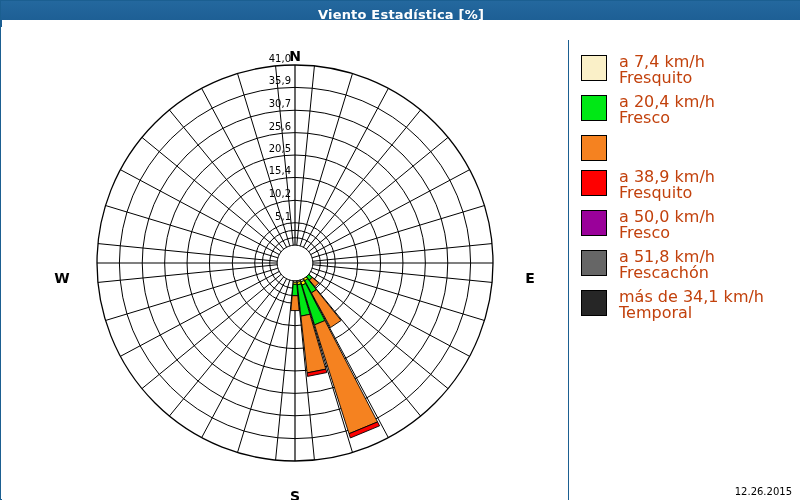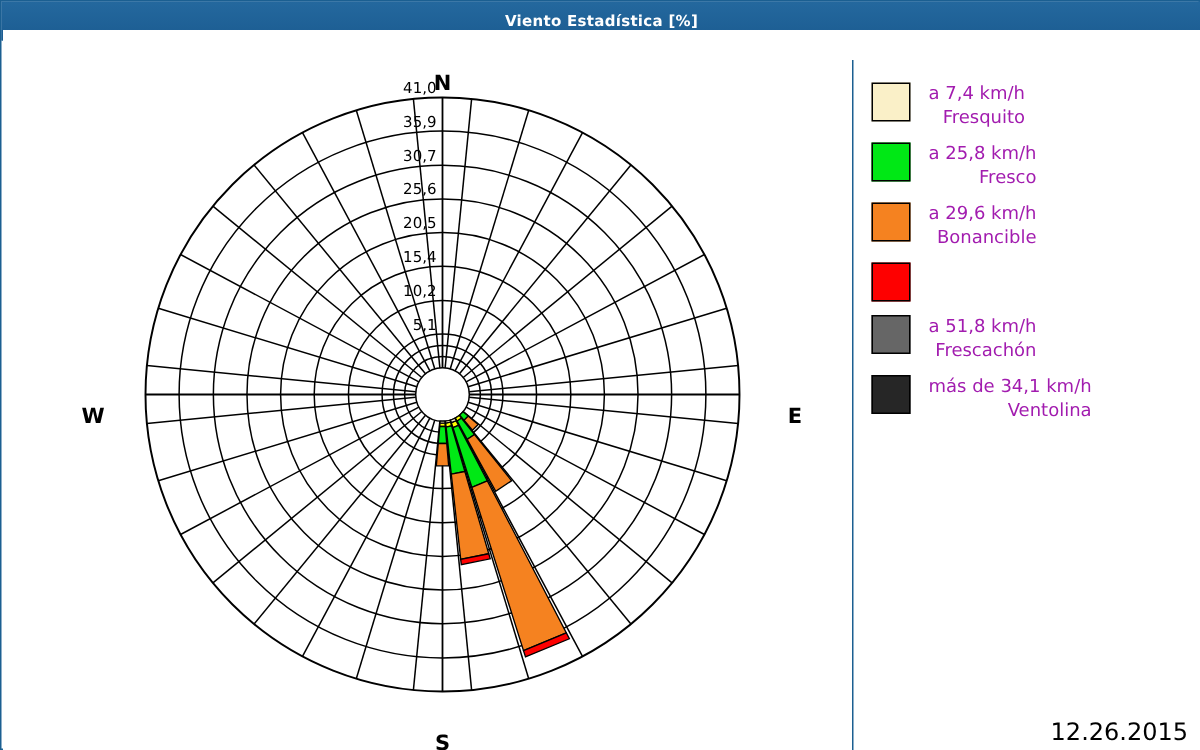--- a/index.html
+++ b/index.html
@@ -15,21 +15,21 @@
     box-sizing:border-box;
     border:1px solid #1b5f91;
     background:#ffffff;
   }
   
   #titlebar{
     position:absolute;left:0;top:0;width:800px;height:26px;
     background:#1e6298;
     background-image:linear-gradient(180deg,#24689e 0%,#1b5c91 100%);
     color:#ffffff;
-    font-size:10px;font-weight:bold;
+    font-size:13px;font-weight:bold;
     display:flex;align-items:center;justify-content:center;
     letter-spacing:.2px;
   }
   
   #plotarea{
     position:absolute;left:1px;top:19px;width:798px;height:480px;
     background:#ffffff;
   }
   #rose-wrap{
     position:absolute;left:0;top:0;width:560px;height:470px;
@@ -57,30 +57,29 @@
   }
   .swatch{
     width:26px;height:26px;
     border:1px solid #000000;
     box-sizing:border-box;
     flex:0 0 auto;
     margin-top:1px;
   }
   .legend-text{
     margin-left:12px;
-    font-size:12px;line-height:16px;color:#a21caf;
+    font-size:16px;line-height:16px;color:#c2410c;
     white-space:nowrap;
-    text-align:right;
   }
   .legend-text .l1{display:block;}
   .legend-text .l2{display:block;}
   
   #datestamp{
     position:absolute;right:8px;bottom:3px;
-    font-size:16px;color:#000000;
+    font-size:10px;color:#000000;
   }
   
   text.rtick{
     font-family:"DejaVu Sans","Liberation Sans",sans-serif;
     font-size:10px;fill:#000000;
   }
 </style>
 </head>
 <body>
 
@@ -192,46 +191,53 @@
           <div class="legend-row">
             <div class="swatch" style="background: rgb(250, 240, 200);"></div>
             <div class="legend-text">
               <span class="l1">a 7,4 km/h</span>
               <span class="l2">Fresquito</span>
             </div>
           </div>
           <div class="legend-row">
             <div class="swatch" style="background: rgb(0, 232, 21);"></div>
             <div class="legend-text">
-              <span class="l1">a 25,8 km/h</span>
+              <span class="l1">a 20,4 km/h</span>
               <span class="l2">Fresco</span>
             </div>
           </div>
           <div class="legend-row">
             <div class="swatch" style="background: rgb(245, 130, 32);"></div>
-            <div class="legend-text">
-              <span class="l1">a 29,6 km/h</span>
-              <span class="l2">Bonancible</span>
-            </div>
           </div>
           <div class="legend-row">
             <div class="swatch" style="background: rgb(254, 0, 0);"></div>
+            <div class="legend-text">
+              <span class="l1">a 38,9 km/h</span>
+              <span class="l2">Fresquito</span>
+            </div>
+          </div>
+          <div class="legend-row">
+            <div class="swatch" style="background: rgb(154, 1, 154);"></div>
+            <div class="legend-text">
+              <span class="l1">a 50,0 km/h</span>
+              <span class="l2">Fresco</span>
+            </div>
           </div>
           <div class="legend-row">
             <div class="swatch" style="background: rgb(102, 102, 102);"></div>
             <div class="legend-text">
               <span class="l1">a 51,8 km/h</span>
               <span class="l2">Frescachón</span>
             </div>
           </div>
           <div class="legend-row">
             <div class="swatch" style="background: rgb(38, 38, 38);"></div>
             <div class="legend-text">
               <span class="l1">más de 34,1 km/h</span>
-              <span class="l2">Ventolina</span>
+              <span class="l2">Temporal</span>
             </div>
           </div>
         </div>
     </div>
 
     <div id="datestamp">12.26.2015</div>
   </div>
 </div>
 
 </body></html>

